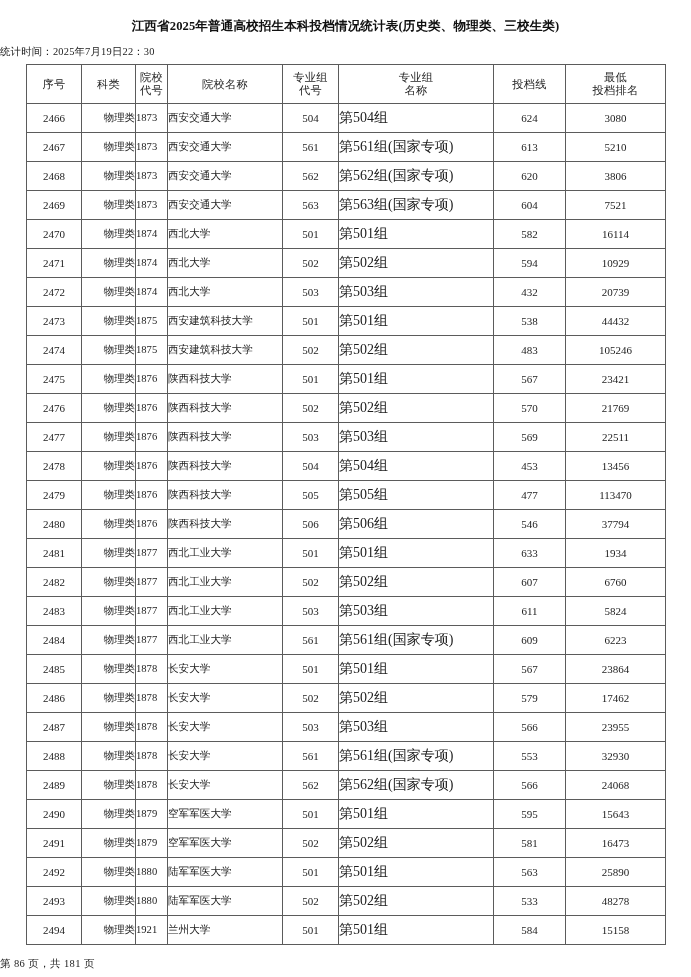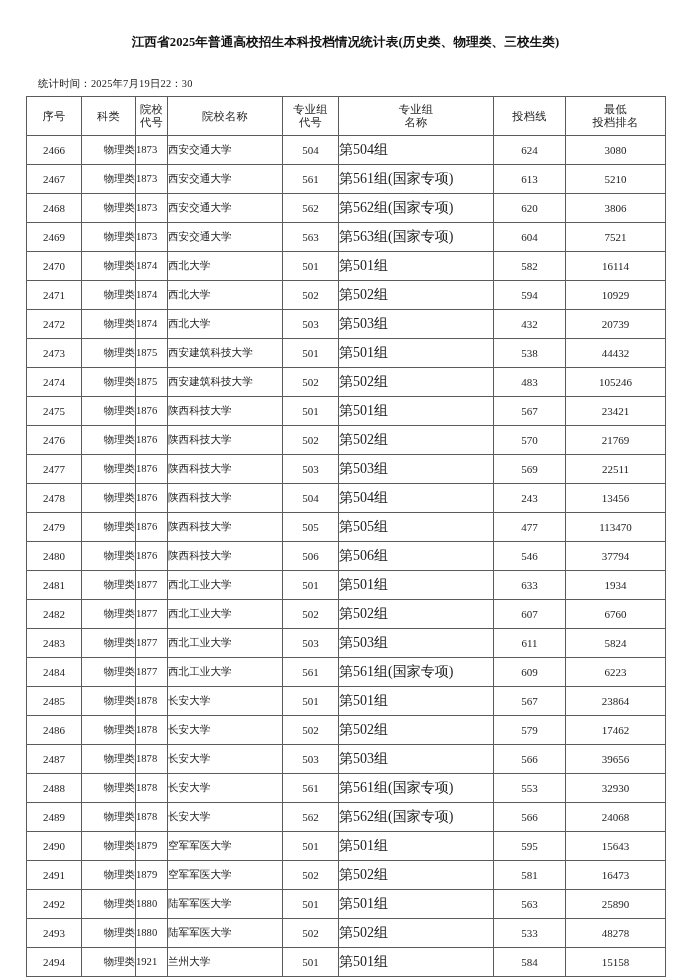--- a/index.html
+++ b/index.html
@@ -19,31 +19,30 @@
     width: 691px;
     height: 977px;
     position: relative;
     box-sizing: border-box;
   }
   .doc-title {
     text-align: center;
     font-size: 12.6px;
     font-weight: bold;
     letter-spacing: 0.1px;
-    margin: 16px;
+    margin: 0;
     padding-top: 18px;
     color: #111;
     font-family: "Liberation Serif", "DejaVu Serif", serif;
   }
   .stat-time {
     font-size: 10.4px;
     color: #222;
     margin: 0;
     padding-top: 10px;
-    padding-left: 38px;
     letter-spacing: 0.2px;
     font-family: "Liberation Serif", "DejaVu Serif", serif;
   }
   .table-wrap {
     padding-left: 26px;
     padding-right: 34px;
     padding-top: 5px;
   }
   table.score-table {
     border-collapse: collapse;
@@ -275,21 +274,21 @@
             <td class="line">569</td>
             <td class="rank">22511</td>
           </tr>
           <tr>
             <td class="seq">2478</td>
             <td class="cat">物理类</td>
             <td class="code">1876</td>
             <td class="school">陕西科技大学</td>
             <td class="grpcode">504</td>
             <td class="grpname">第504组</td>
-            <td class="line">243</td>
+            <td class="line">453</td>
             <td class="rank">13456</td>
           </tr>
           <tr>
             <td class="seq">2479</td>
             <td class="cat">物理类</td>
             <td class="code">1876</td>
             <td class="school">陕西科技大学</td>
             <td class="grpcode">505</td>
             <td class="grpname">第505组</td>
             <td class="line">477</td>
@@ -366,21 +365,21 @@
             <td class="rank">17462</td>
           </tr>
           <tr>
             <td class="seq">2487</td>
             <td class="cat">物理类</td>
             <td class="code">1878</td>
             <td class="school">长安大学</td>
             <td class="grpcode">503</td>
             <td class="grpname">第503组</td>
             <td class="line">566</td>
-            <td class="rank">39656</td>
+            <td class="rank">23955</td>
           </tr>
           <tr>
             <td class="seq">2488</td>
             <td class="cat">物理类</td>
             <td class="code">1878</td>
             <td class="school">长安大学</td>
             <td class="grpcode">561</td>
             <td class="grpname">第561组(国家专项)</td>
             <td class="line">553</td>
             <td class="rank">32930</td>

